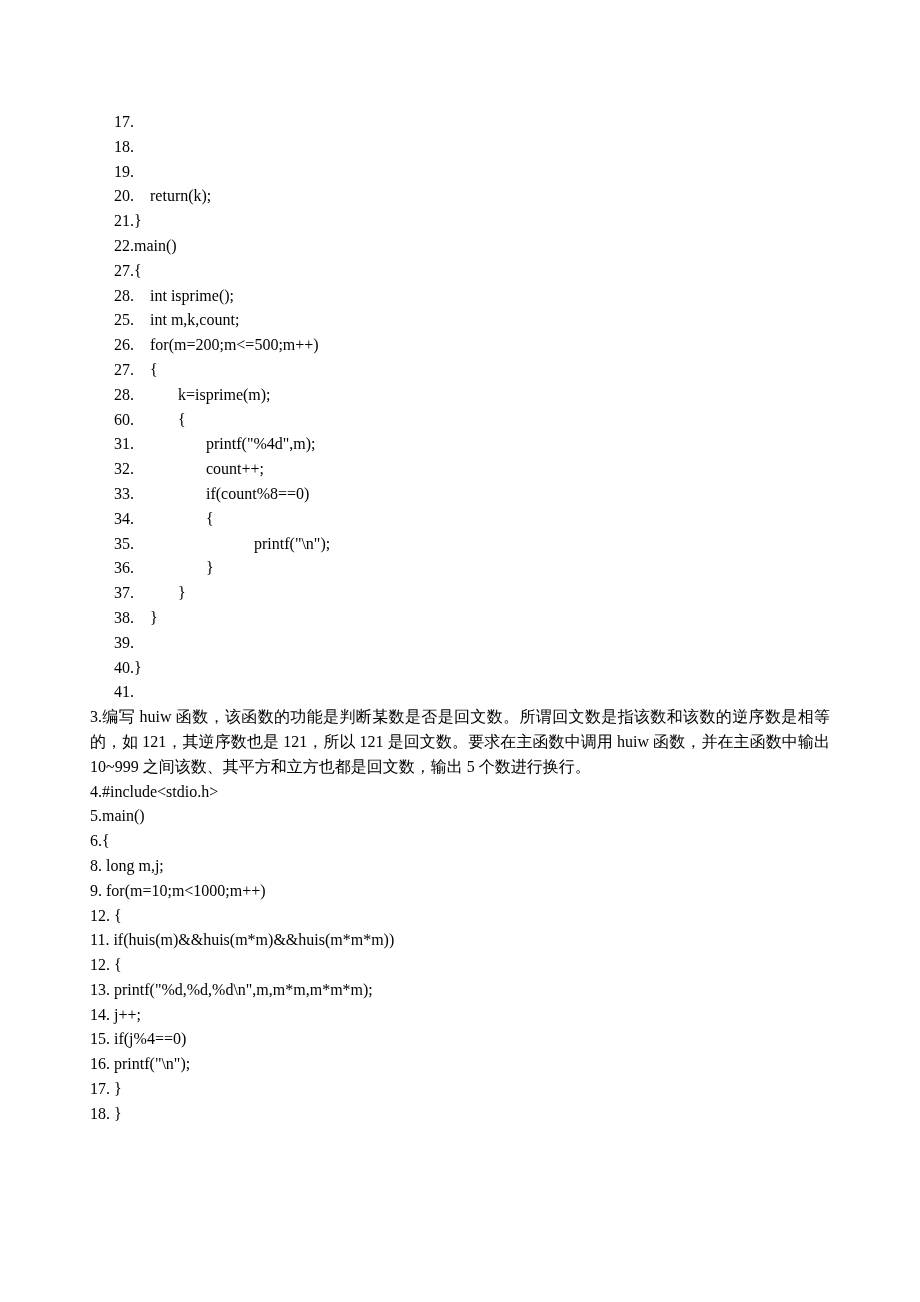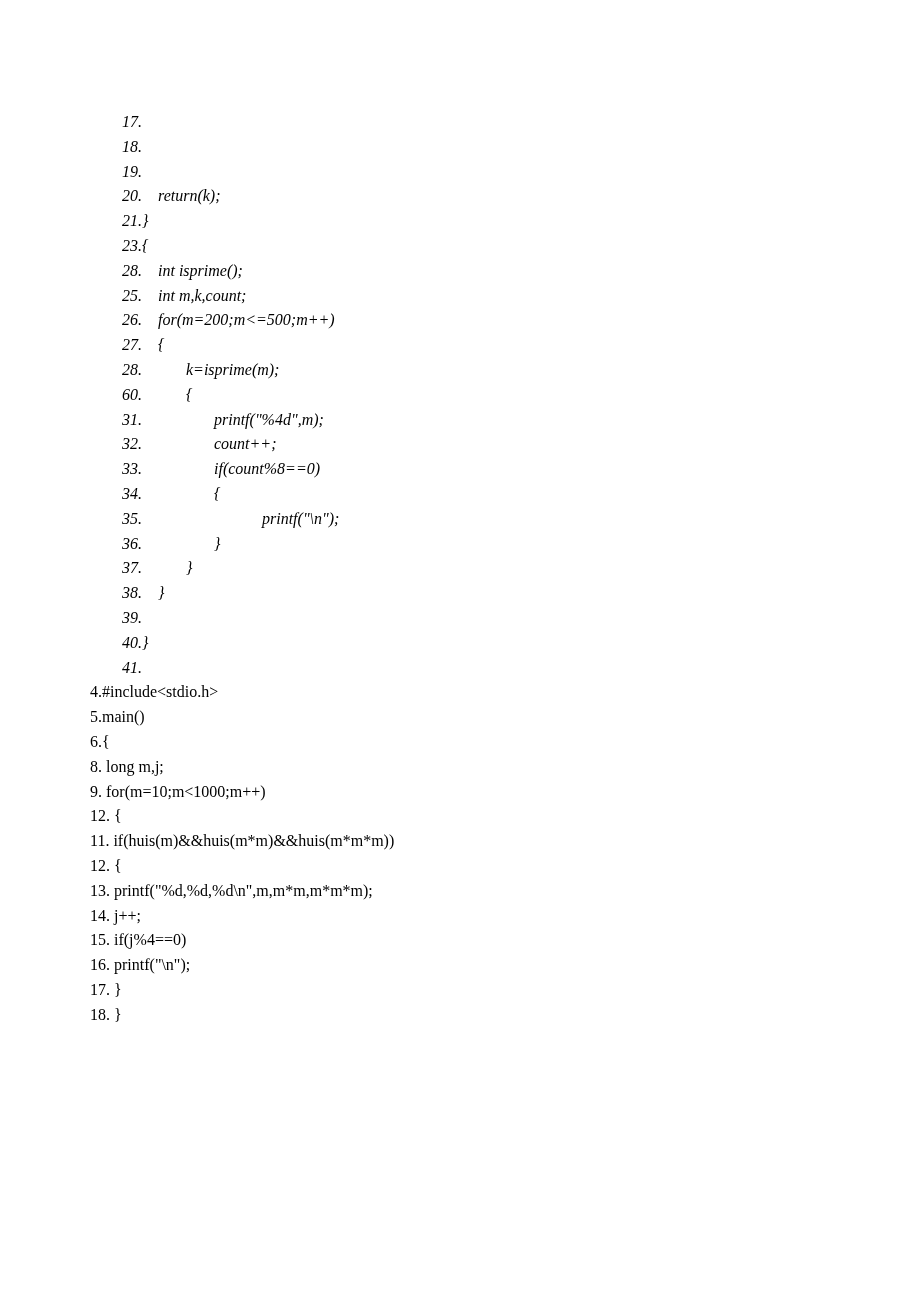--- a/index.html
+++ b/index.html
@@ -9,22 +9,21 @@
     width: 920px;
   }
   .page {
     padding: 110px 90px 60px 90px;
     font-family: "Times New Roman", "SimSun", serif;
     font-size: 16px;
     color: #000000;
     line-height: 1.55;
   }
   .code-block {
-    margin-left: 32px;
-    font-style: italic;
+    margin-left: 24px;
   }
   .code-line {
     white-space: pre;
     font-family: "Times New Roman", "SimSun", serif;
     font-size: 16px;
   }
   .prose {
     margin: 0;
     text-align: justify;
     font-size: 16px;
@@ -34,40 +33,42 @@
 <body>
 
 <div class="page">
 
   <div class="code-block">
     <div class="code-line">17. </div>
     <div class="code-line">18. </div>
     <div class="code-line">19. </div>
     <div class="code-line">20.    return(k);</div>
     <div class="code-line">21.}</div>
-    <div class="code-line">23.{</div>
+    <div class="code-line">22.main()</div>
+    <div class="code-line">27.{</div>
     <div class="code-line">28.    int isprime();</div>
     <div class="code-line">25.    int m,k,count;</div>
     <div class="code-line">26.    for(m=200;m&lt;=500;m++)</div>
     <div class="code-line">27.    {</div>
     <div class="code-line">28.           k=isprime(m);</div>
     <div class="code-line">60.           {</div>
     <div class="code-line">31.                  printf("%4d",m);</div>
     <div class="code-line">32.                  count++;</div>
     <div class="code-line">33.                  if(count%8==0)</div>
     <div class="code-line">34.                  {</div>
     <div class="code-line">35.                              printf("\n");</div>
     <div class="code-line">36.                  }</div>
     <div class="code-line">37.           }</div>
     <div class="code-line">38.    }</div>
     <div class="code-line">39. </div>
     <div class="code-line">40.}</div>
     <div class="code-line">41. </div>
   </div>
 
+  <p class="prose">3.编写 huiw 函数，该函数的功能是判断某数是否是回文数。所谓回文数是指该数和该数的逆序数是相等的，如 121，其逆序数也是 121，所以 121 是回文数。要求在主函数中调用 huiw 函数，并在主函数中输出 10~999 之间该数、其平方和立方也都是回文数，输出 5 个数进行换行。</p>
   <p class="prose">4.#include&lt;stdio.h&gt;</p>
   <p class="prose">5.main()</p>
   <p class="prose">6.{</p>
   <p class="prose">8.       long m,j;</p>
   <p class="prose">9.       for(m=10;m&lt;1000;m++)</p>
   <p class="prose">12.     {</p>
   <p class="prose">11.            if(huis(m)&amp;&amp;huis(m*m)&amp;&amp;huis(m*m*m))</p>
   <p class="prose">12.            {</p>
   <p class="prose">13.                   printf("%d,%d,%d\n",m,m*m,m*m*m);</p>
   <p class="prose">14.                   j++;</p>

